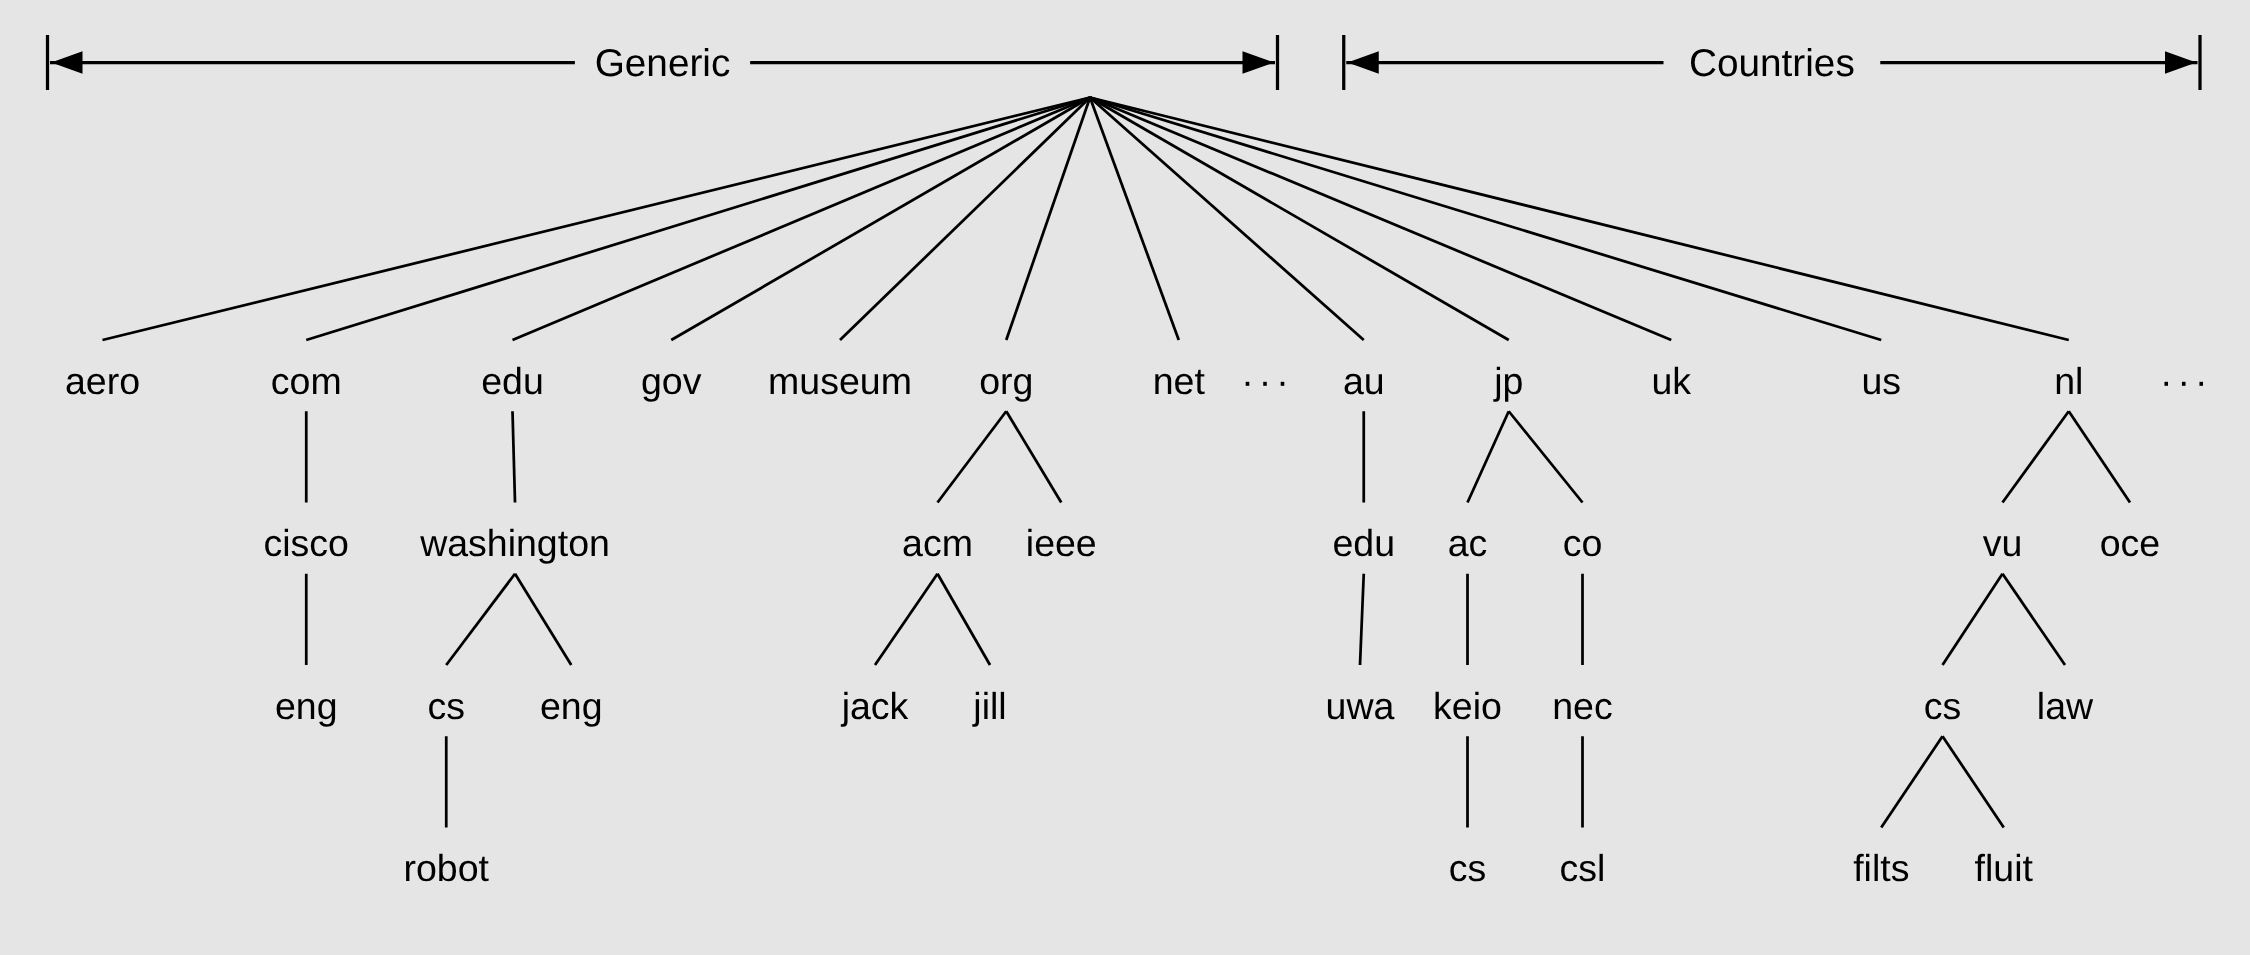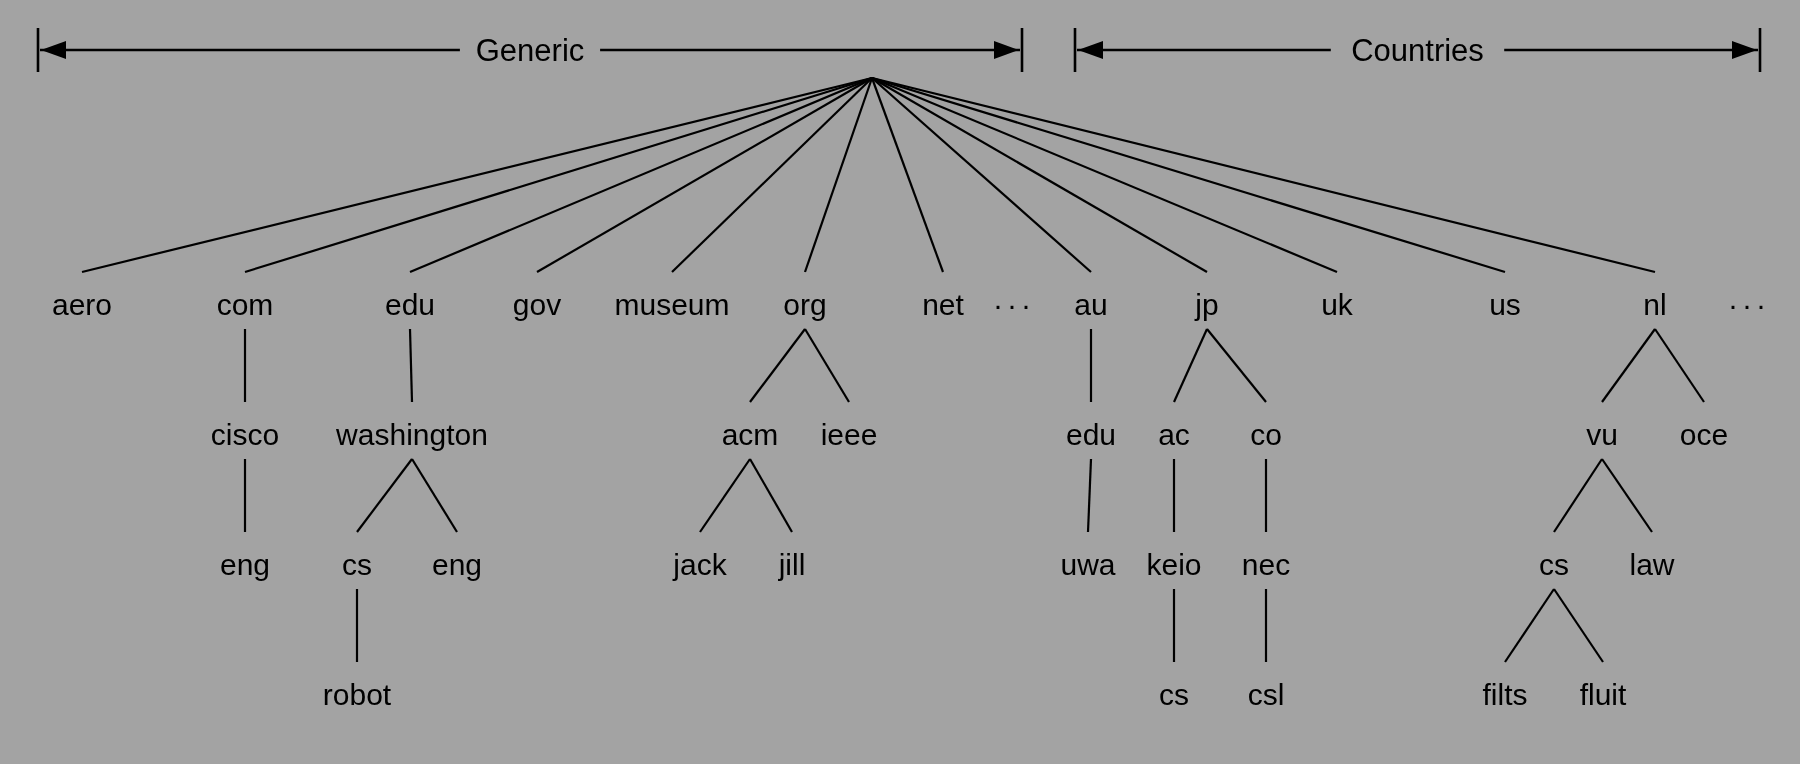--- a/index.html
+++ b/index.html
@@ -11,21 +11,21 @@
   body {
     font-family: "Liberation Sans", sans-serif;
     width: 1800px;
     height: 764px;
     overflow: hidden;
   }
   #diagram-root {
     position: relative;
     width: 1800px;
     height: 764px;
-    background: #a3a3a3;
+    background: #e5e5e5;
   }
   svg#tree-svg {
     display: block;
     width: 1800px;
     height: 764px;
   }
   .node-label {
     font-family: "Liberation Sans", sans-serif;
     font-size: 30px;
     fill: #000000;

